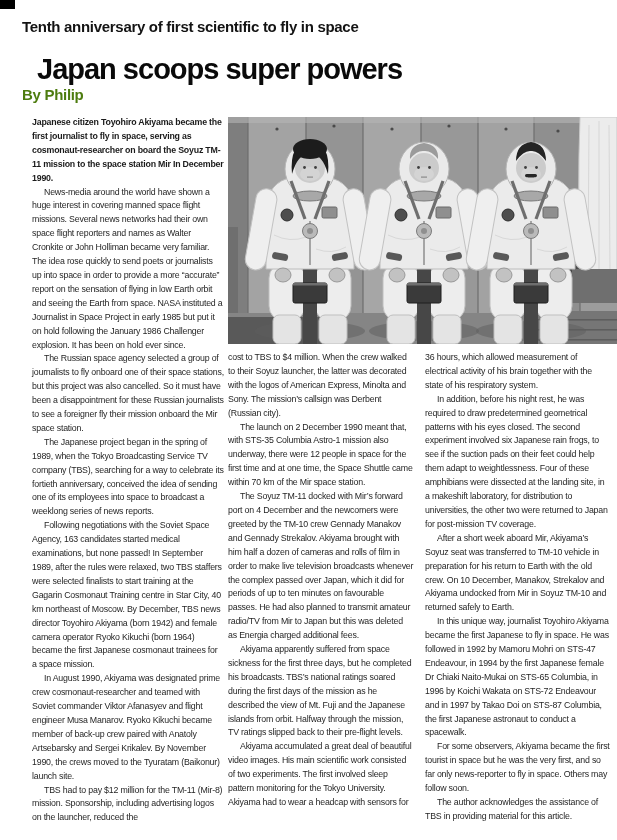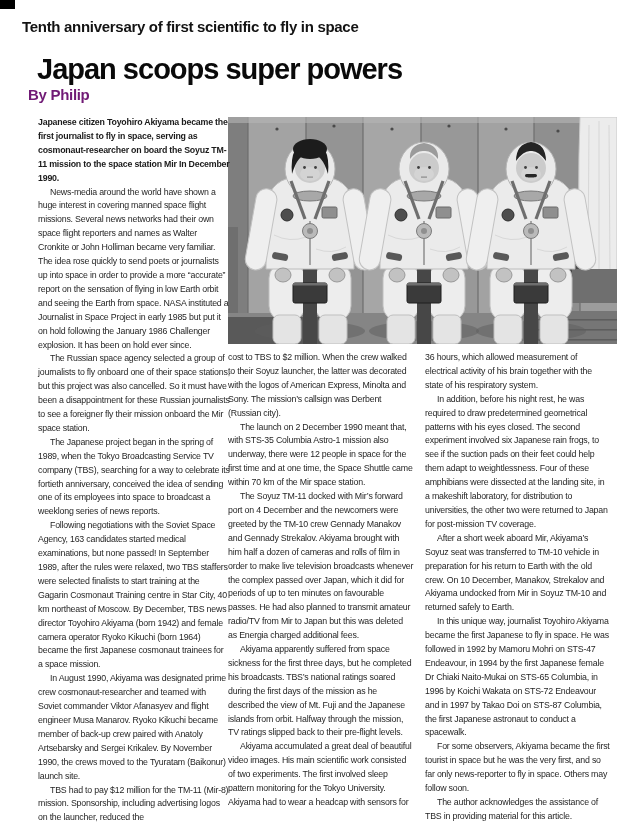--- a/index.html
+++ b/index.html
@@ -12,38 +12,38 @@
 
   .kicker {
     position:absolute; left:22px; top:18px; width:560px;
     font-size:15px; font-weight:700; letter-spacing:-0.3px; color:#131313;
   }
   .title {
     position:absolute; left:21px; top:37px; width:580px; margin:16px;
     font-size:29px; font-weight:700; letter-spacing:-1px; color:#0a0a0a;
   }
   .byline {
-    position:absolute; left:28px; top:86px; width:560px;
-    display:flex; align-items:baseline; gap:15px; color:#701a75;
+    position:absolute; left:22px; top:86px; width:560px;
+    display:flex; align-items:baseline; gap:15px; color:#4d7c0f;
   }
   .byline .by { font-size:15px; font-weight:700; letter-spacing:-0.3px; }
   .byline .author { font-family:"DejaVu Sans", sans-serif; font-size:19px; font-weight:700; letter-spacing:-0.3px; }
 
   .photo { position:absolute; left:228px; top:117px; width:389px; height:227px; margin:0; }
   .photo svg { display:block; }
 
   .col {
     position:absolute;
     font-size:8.8px; line-height:13.9px; letter-spacing:-0.2px;
     color:#262626; text-align:left;
   }
   .col p { margin:0; }
   .col p.indent { text-indent:12px; }
   .col p.lead { font-weight:700; color:#1b1b1b; }
-  .col1 { left:38px;  top:116px; width:192px; }
+  .col1 { left:32px;  top:116px; width:192px; }
   .col2 { left:228px; top:351px; width:186px; }
   .col3 { left:425px; top:351px; width:186px; }
 </style>
 </head>
 <body>
 
 <div class="page">
 
   <div class="corner-mark"></div>
 
@@ -159,21 +159,21 @@
     <p class="lead">Japanese citizen Toyohiro Akiyama became the first journalist to fly in space, serving as cosmonaut-researcher on board the Soyuz TM-11 mission to the space station Mir In December 1990.</p>
     <p class="indent">News-media around the world have shown a huge interest in covering manned space flight missions. Several news networks had their own space flight reporters and names as Walter Cronkite or John Holliman became very familiar. The idea rose quickly to send poets or journalists up into space in order to provide a more “accurate” report on the sensation of flying in low Earth orbit and seeing the Earth from space. NASA instituted a Journalist in Space Project in early 1985 but put it on hold following the January 1986 Challenger explosion. It has been on hold ever since.</p>
     <p class="indent">The Russian space agency selected a group of journalists to fly onboard one of their space stations, but this project was also cancelled. So it must have been a disappointment for these Russian journalists to see a foreigner fly their mission onboard the Mir space station.</p>
     <p class="indent">The Japanese project began in the spring of 1989, when the Tokyo Broadcasting Service TV company (TBS), searching for a way to celebrate its fortieth anniversary, conceived the idea of sending one of its employees into space to broadcast a weeklong series of news reports.</p>
     <p class="indent">Following negotiations with the Soviet Space Agency, 163 candidates started medical examinations, but none passed! In September 1989, after the rules were relaxed, two TBS staffers were selected finalists to start training at the Gagarin Cosmonaut Training centre in Star City, 40 km northeast of Moscow. By December, TBS news director Toyohiro Akiyama (born 1942) and female camera operator Ryoko Kikuchi (born 1964) became the first Japanese cosmonaut trainees for a space mission.</p>
     <p class="indent">In August 1990, Akiyama was designated prime crew cosmonaut-researcher and teamed with Soviet commander Viktor Afanasyev and flight engineer Musa Manarov. Ryoko Kikuchi became member of back-up crew paired with Anatoly Artsebarsky and Sergei Krikalev. By November 1990, the crews moved to the Tyuratam (Baikonur) launch site.</p>
     <p class="indent">TBS had to pay $12 million for the TM-11 (Mir-8) mission. Sponsorship, including advertising logos on the launcher, reduced the</p>
   </section>
 
   <section class="col col2">
-    <p>cost to TBS to $2 million. When the crew walked to their Soyuz launcher, the latter was decorated with the logos of American Express, Minolta and Sony. The mission’s callsign was Derbent (Russian city).</p>
+    <p>cost to TBS to $4 million. When the crew walked to their Soyuz launcher, the latter was decorated with the logos of American Express, Minolta and Sony. The mission’s callsign was Derbent (Russian city).</p>
     <p class="indent">The launch on 2 December 1990 meant that, with STS-35 Columbia Astro-1 mission also underway, there were 12 people in space for the first time and at one time, the Space Shuttle came within 70 km of the Mir space station.</p>
     <p class="indent">The Soyuz TM-11 docked with Mir’s forward port on 4 December and the newcomers were greeted by the TM-10 crew Gennady Manakov and Gennady Strekalov. Akiyama brought with him half a dozen of cameras and rolls of film in order to make live television broadcasts whenever the complex passed over Japan, which it did for periods of up to ten minutes on favourable passes. He had also planned to transmit amateur radio/TV from Mir to Japan but this was deleted as Energia charged additional fees.</p>
     <p class="indent">Akiyama apparently suffered from space sickness for the first three days, but he completed his broadcasts. TBS’s national ratings soared during the first days of the mission as he described the view of Mt. Fuji and the Japanese islands from orbit. Halfway through the mission, TV ratings slipped back to their pre-flight levels.</p>
     <p class="indent">Akiyama accumulated a great deal of beautiful video images. His main scientific work consisted of two experiments. The first involved sleep pattern monitoring for the Tokyo University. Akiyama had to wear a headcap with sensors for</p>
   </section>
 
   <section class="col col3">
     <p>36 hours, which allowed measurement of electrical activity of his brain together with the state of his respiratory system.</p>
     <p class="indent">In addition, before his night rest, he was required to draw predetermined geometrical patterns with his eyes closed. The second experiment involved six Japanese rain frogs, to see if the suction pads on their feet could help them adapt to weightlessness. Four of these amphibians were dissected at the landing site, in a makeshift laboratory, for distribution to universities, the other two were returned to Japan for post-mission TV coverage.</p>
     <p class="indent">After a short week aboard Mir, Akiyama’s Soyuz seat was transferred to TM-10 vehicle in preparation for his return to Earth with the old crew. On 10 December, Manakov, Strekalov and Akiyama undocked from Mir in Soyuz TM-10 and returned safely to Earth.</p>

